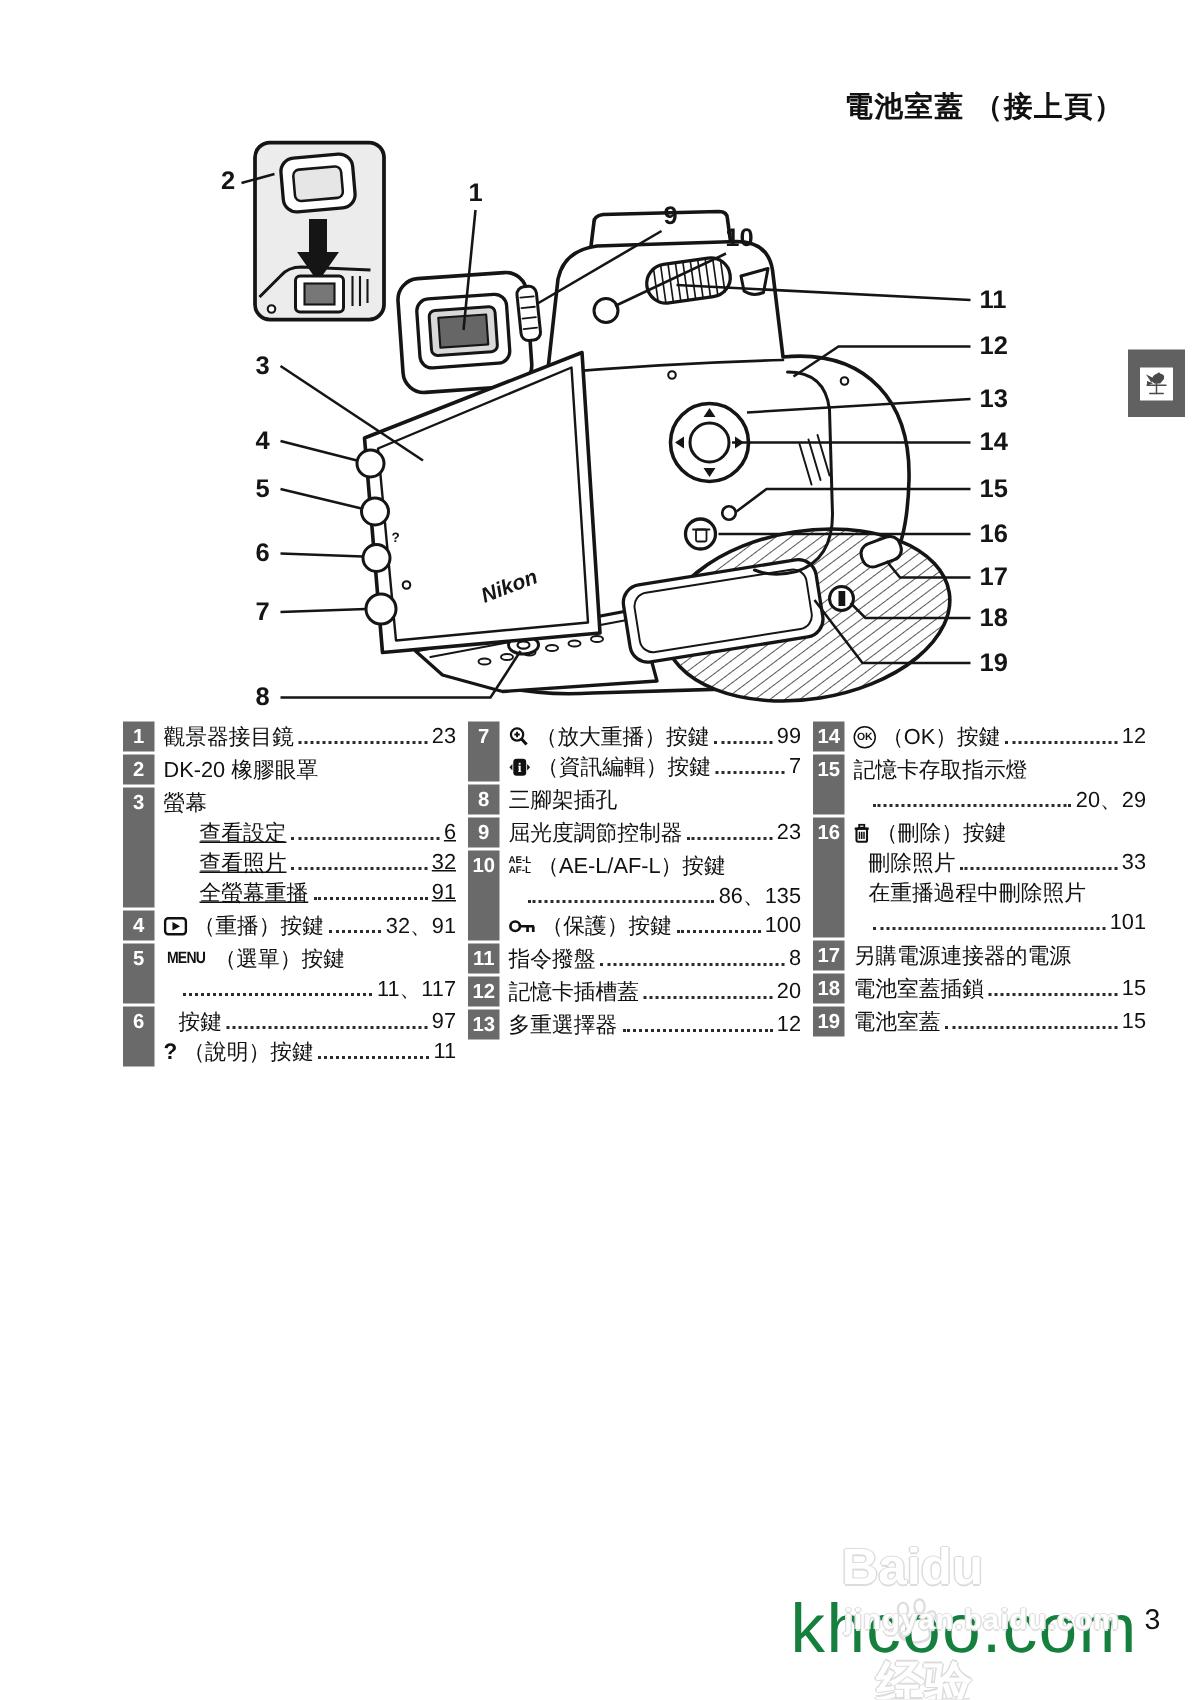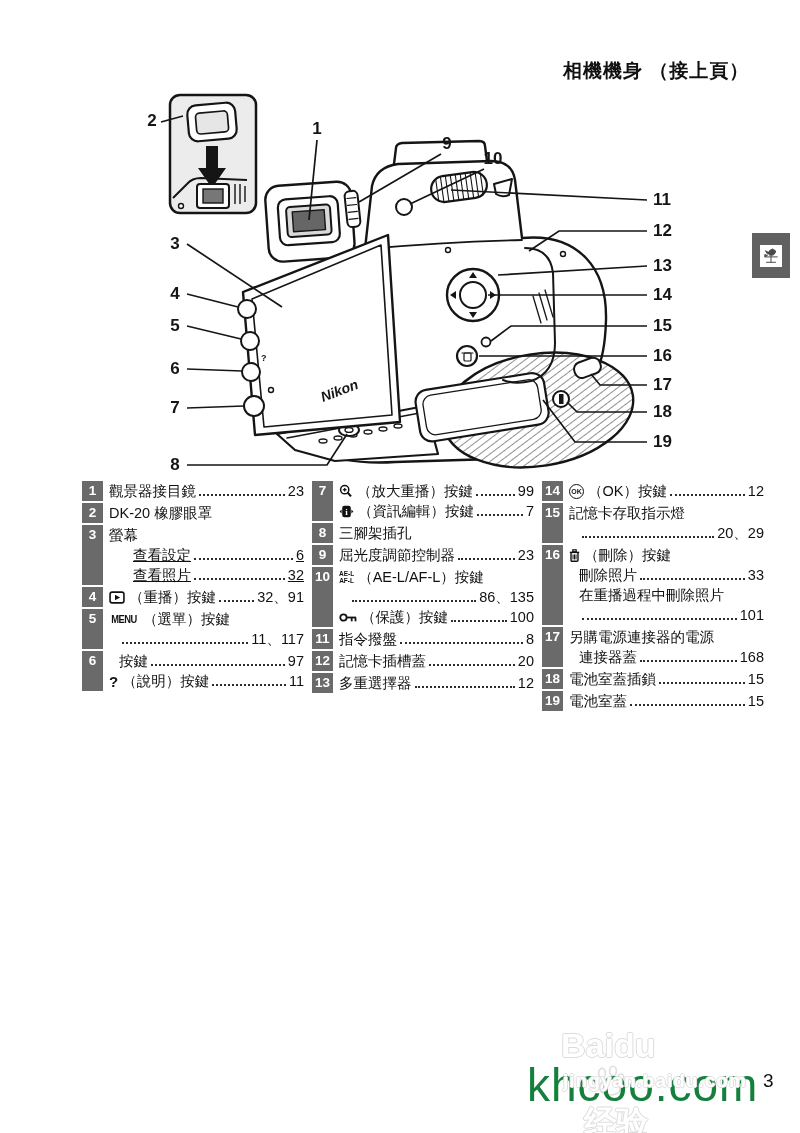--- a/index.html
+++ b/index.html
@@ -38,21 +38,21 @@
            display:flex;align-items:center;flex-direction:column;}
   .wm-logo .cn{font-size:32px;margin-left:16px;}
   .wm-line1{left:563px;top:1070px;font-size:19px;font-weight:bold;color:#fff;letter-spacing:1px;
             text-shadow:1px 0 #e0e0e0,-1px 0 #e0e0e0,0 1px #e0e0e0,0 -1px #e0e0e0;}
   .wm-line2{left:527px;top:1058px;font-size:46px;color:#15803d;letter-spacing:1px;}
   .page-num{position:absolute;left:763px;top:1070px;font-size:19px;color:#111;}
 </style>
 </head>
 <body>
 
-<div class="page-title">相機機身 （接上頁）</div>
+<div class="page-title">電池室蓋 （接上頁）</div>
 
 <div class="side-tab">
   <div class="inner">
     <svg width="18" height="18" viewBox="0 0 20 20">
       <g stroke="#4a4a4a" stroke-width="1.1" fill="#4a4a4a" stroke-linecap="round">
         <line x1="10" y1="9" x2="10" y2="17"></line>
         <line x1="5" y1="17" x2="15" y2="17" fill="none"></line>
         <line x1="3" y1="11" x2="17" y2="11" fill="none"></line>
         <path d="M3.5 10.5 L6 9.5 L3.5 8.5 Z"></path>
         <path d="M13.5 3.2 Q15.5 3.5 15 6 L12.5 9 L8.5 9 Q6.5 8 7.3 6 Q8 3.5 11 2.5 Q12 1.5 12.5 2.8 Z"></path>
@@ -249,20 +249,25 @@
         <div class="lline ind-2">
           <span class="ltext">查看設定</span>
           <span class="dots"></span>
           <span class="lpage">6</span>
         </div>
         <div class="lline ind-2">
           <span class="ltext">查看照片</span>
           <span class="dots"></span>
           <span class="lpage">32</span>
         </div>
+        <div class="lline ind-2">
+          <span class="ltext">全螢幕重播</span>
+          <span class="dots"></span>
+          <span class="lpage">91</span>
+        </div>
       </div>
     </div>
     <div class="legend-item">
       <div class="num-bar">4</div>
       <div class="item-lines">
         <div class="lline">
           <span class="icn">
             <svg viewBox="0 0 15 12" width="16" height="13">
               <rect x="1" y="1" width="13" height="10" rx="2" fill="none" stroke="#111" stroke-width="1.5"></rect>
               <path d="M5.6 3.4 L10.4 6 L5.6 8.6 Z" fill="#111"></path>
@@ -467,25 +472,20 @@
           <span class="lpage">101</span>
         </div>
       </div>
     </div>
     <div class="legend-item">
       <div class="num-bar">17</div>
       <div class="item-lines">
         <div class="lline">
           <span class="ltext">另購電源連接器的電源</span>
         </div>
-        <div class="lline ind-1">
-          <span class="ltext">連接器蓋</span>
-          <span class="dots"></span>
-          <span class="lpage">168</span>
-        </div>
       </div>
     </div>
     <div class="legend-item">
       <div class="num-bar">18</div>
       <div class="item-lines">
         <div class="lline">
           <span class="ltext">電池室蓋插鎖</span>
           <span class="dots"></span>
           <span class="lpage">15</span>
         </div>

